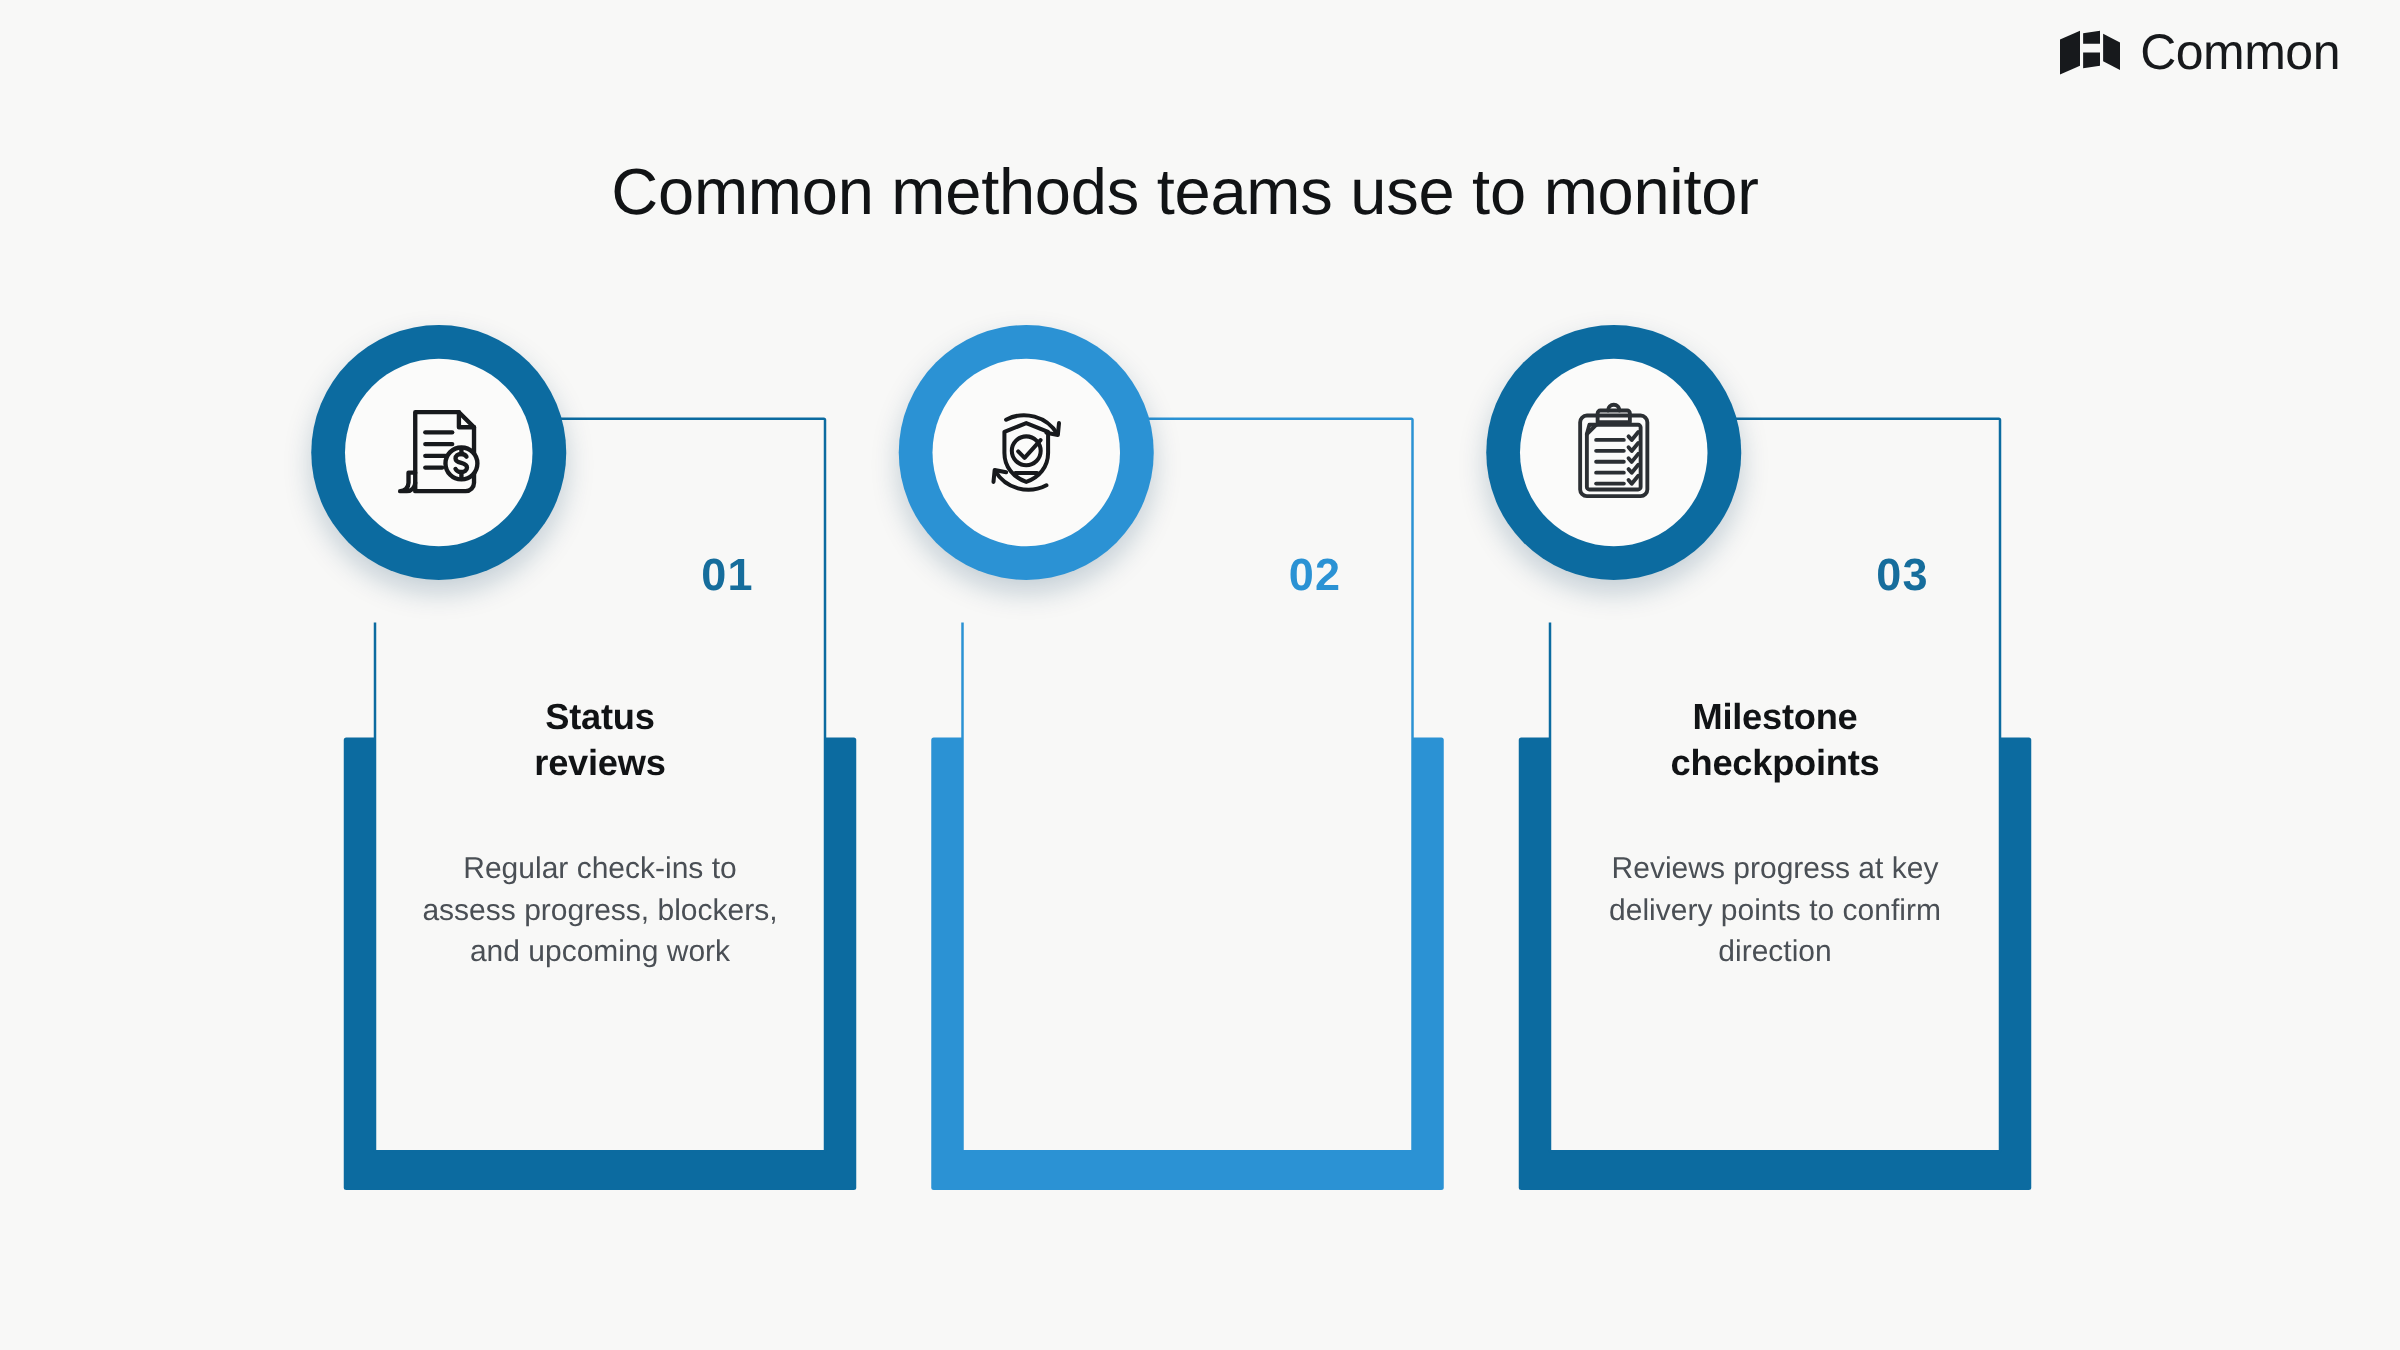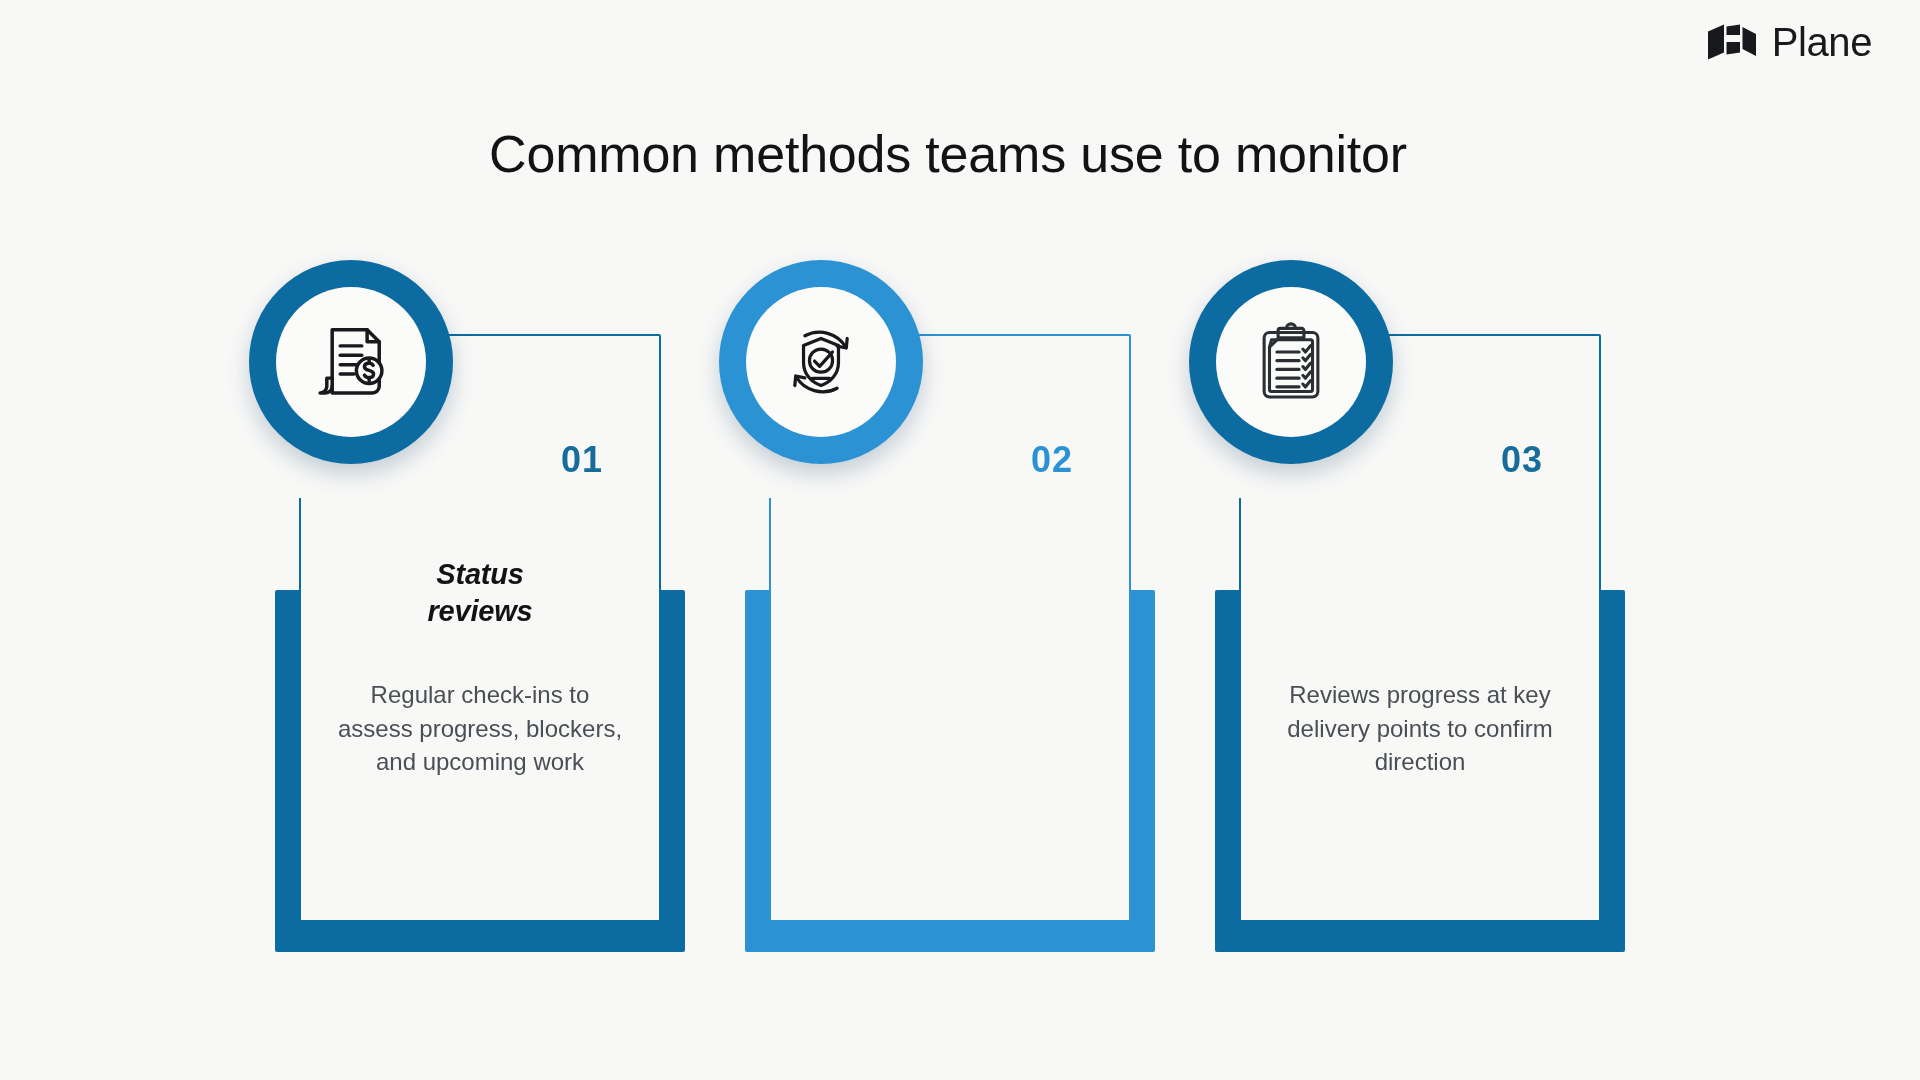--- a/index.html
+++ b/index.html
@@ -113,21 +113,20 @@
     position: absolute;
     left: 26px;
     right: 26px;
     top: 220px;
     text-align: center;
     font-size: 29px;
     font-weight: 700;
     color: #111315;
     line-height: 1.26;
     letter-spacing: -0.2px;
-    font-style: italic;
   }
   .card-desc {
     position: absolute;
     left: 30px;
     right: 30px;
     top: 330px;
     text-align: center;
     font-size: 24px;
     font-weight: 400;
     color: #4a4f55;
@@ -166,21 +165,21 @@
 
 <div class="brand">
   <span class="brand-mark">
     <svg viewBox="0 0 52 40" xmlns="http://www.w3.org/2000/svg" aria-hidden="true">
       <path d="M2 9.5 L18 2.5 L18 30.5 L2 37.5 Z" fill="#17191c"></path>
       <path d="M20.5 4.5 L34 2.5 L34 30.5 L20.5 32.5 Z" fill="#17191c"></path>
       <path d="M36.5 5.0 L50 12.0 L50 34.0 L36.5 27.0 Z" fill="#17191c"></path>
       <path d="M18 13 L34 13 L34 20 L18 20 Z" fill="#f8f8f7"></path>
     </svg>
   </span>
-  <span class="brand-name">Plane</span>
+  <span class="brand-name">Common</span>
 </div>
 
 <h1 class="page-title">
   <span class="tl">Common methods teams use to monitor</span>
 </h1>
 
 <div class="deck">
 
   <div class="unit u1">
     <div class="slab" style="background:#0c6ba0;"></div>
@@ -236,20 +235,24 @@
         </span>
       </div>
     </div>
   </div>
 
   <div class="unit u3">
     <div class="slab" style="background:#0c6ba0;"></div>
     <div class="card" style="border-color:#0c6ba0;">
       <div class="card-notch"></div>
       <div class="num" style="color:#166d9c;">03</div>
+      <div class="card-title">
+        <span>Milestone</span><br>
+        <span>checkpoints</span>
+      </div>
       <div class="card-desc">Reviews progress at key delivery points to confirm direction</div>
     </div>
     <div class="badge" style="background:#0c6ba0;">
       <div class="badge-inner">
         <span class="badge-icon">
           <svg viewBox="0 0 64 64" xmlns="http://www.w3.org/2000/svg" fill="none" stroke="#2b2f33" stroke-width="2.3" stroke-linecap="round" stroke-linejoin="round">
             <rect x="12" y="10" width="40" height="48" rx="4"></rect>
             <path d="M17.5 15.5 H46.5 a1.5 1.5 0 0 1 1.5 1.5 V52.5 a1.5 1.5 0 0 1 -1.5 1.5 H17.5 a1.5 1.5 0 0 1 -1.5 -1.5 V21 Z"></path>
             <path d="M16 21 L21.5 15.5"></path>
             <path d="M24 7 H40 a1.6 1.6 0 0 1 1.6 1.6 V14 H22.4 V8.6 A1.6 1.6 0 0 1 24 7 Z"></path>

